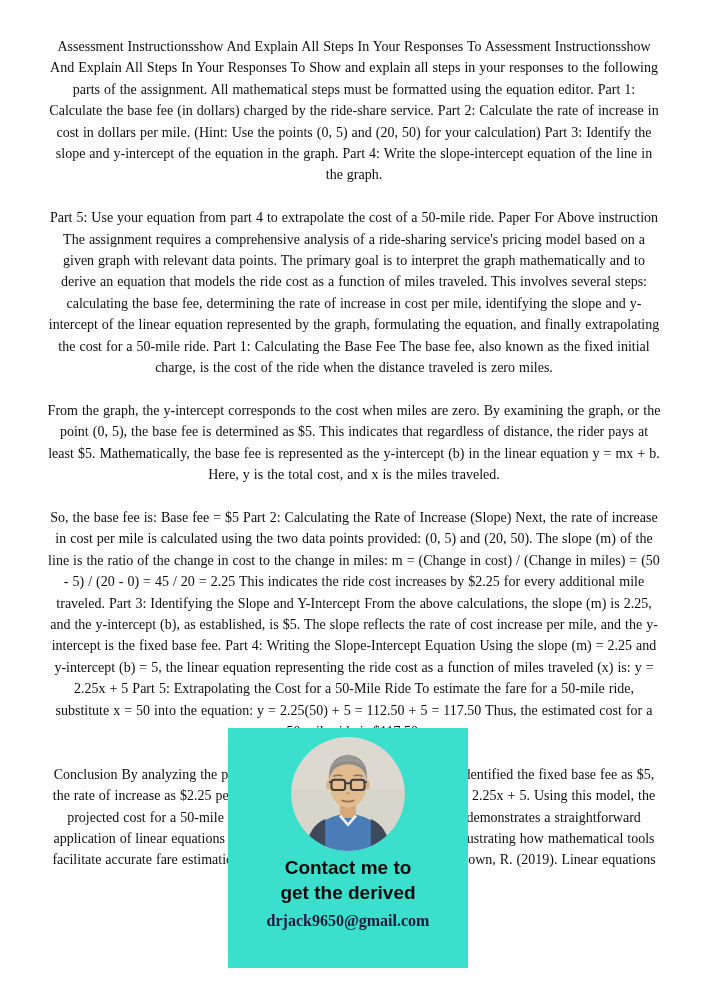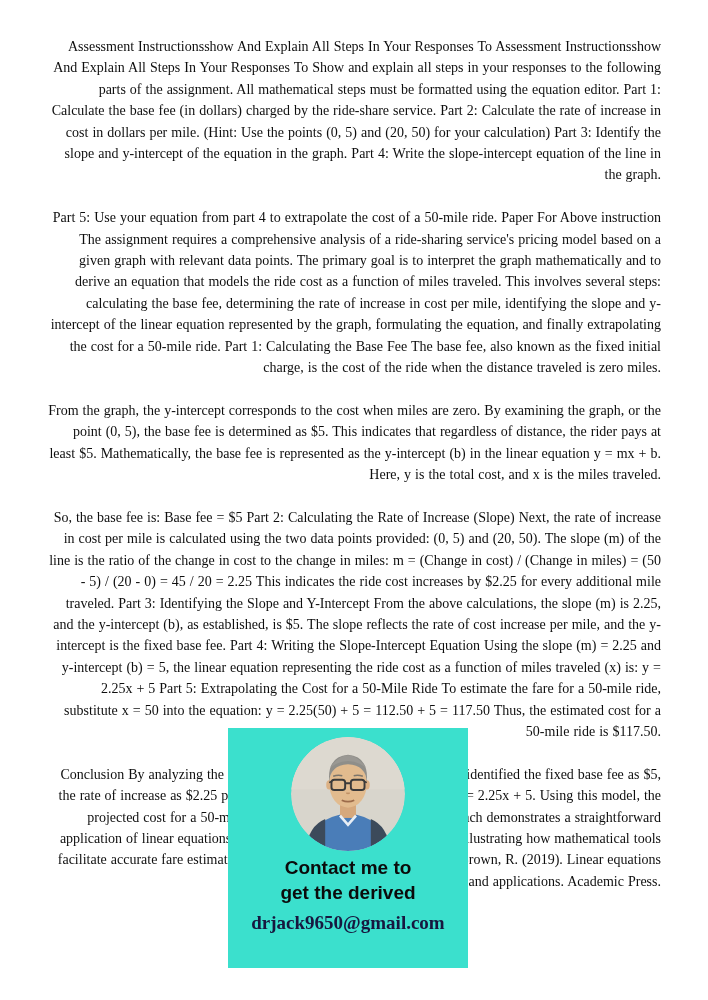--- a/index.html
+++ b/index.html
@@ -15,21 +15,21 @@
   .page {
     position: absolute;
     left: 47px;
     top: 36px;
     width: 614px;
   }
   .page p {
     font-size: 14px;
     line-height: 21.4px;
     margin-bottom: 21.4px;
-    text-align: right;
+    text-align: center;
     word-spacing: 0.5px;
   }
   .contact-card {
     position: absolute;
     left: 228px;
     top: 728px;
     width: 240px;
     height: 240px;
     background: #3be0cd;
     text-align: center;
@@ -46,21 +46,21 @@
     font-family: "Liberation Sans", sans-serif;
     font-weight: bold;
     font-size: 19px;
     line-height: 25px;
     color: #0b0b0b;
     margin-top: 4px;
   }
   .contact-email {
     font-family: "Liberation Serif", serif;
     font-weight: bold;
-    font-size: 19px;
+    font-size: 16px;
     color: #17173f;
     margin-top: 7px;
   }
 </style>
 </head>
 <body>
 
 <div class="page">
   <p>Assessment Instructionsshow And Explain All Steps In Your Responses To Assessment Instructionsshow And Explain All Steps In Your Responses To Show and explain all steps in your responses to the following parts of the assignment. All mathematical steps must be formatted using the equation editor. Part 1: Calculate the base fee (in dollars) charged by the ride-share service. Part 2: Calculate the rate of increase in cost in dollars per mile. (Hint: Use the points (0, 5) and (20, 50) for your calculation) Part 3: Identify the slope and y-intercept of the equation in the graph. Part 4: Write the slope-intercept equation of the line in the graph.</p>
   <p>Part 5: Use your equation from part 4 to extrapolate the cost of a 50-mile ride. Paper For Above instruction The assignment requires a comprehensive analysis of a ride-sharing service's pricing model based on a given graph with relevant data points. The primary goal is to interpret the graph mathematically and to derive an equation that models the ride cost as a function of miles traveled. This involves several steps: calculating the base fee, determining the rate of increase in cost per mile, identifying the slope and y-intercept of the linear equation represented by the graph, formulating the equation, and finally extrapolating the cost for a 50-mile ride. Part 1: Calculating the Base Fee The base fee, also known as the fixed initial charge, is the cost of the ride when the distance traveled is zero miles.</p>

